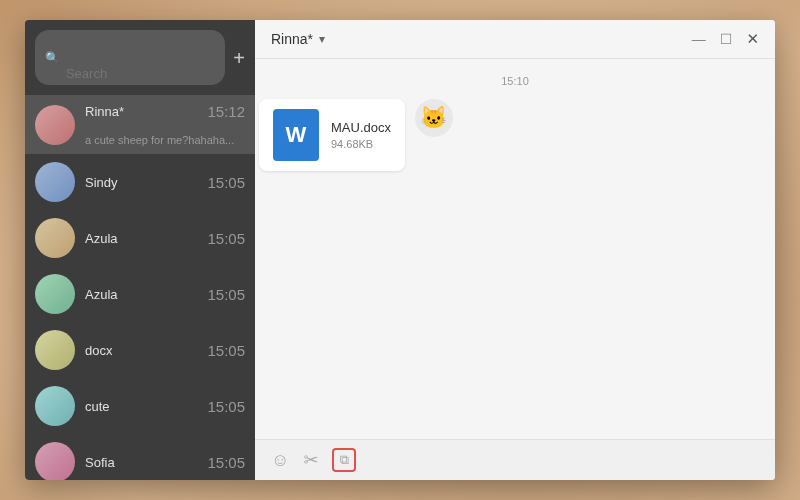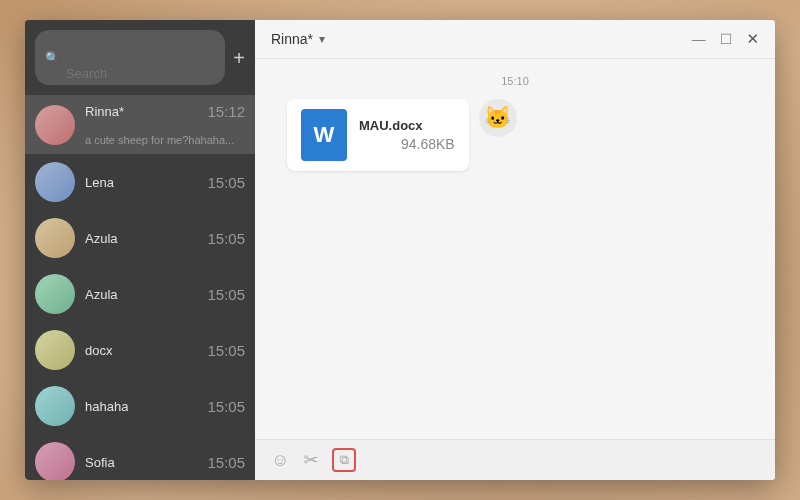--- a/index.html
+++ b/index.html
@@ -200,21 +200,21 @@
       border: none;
     }
 
     .win-close {
       color: #555;
       font-size: 15px;
     }
 
     .chat-messages {
       flex: 1;
-      padding: 16px 32px;
+      padding: 16px 4px;
       overflow-y: auto;
     }
 
     .time-label {
       text-align: center;
       color: #999;
       font-size: 11px;
       margin-bottom: 12px;
     }
 
@@ -247,28 +247,27 @@
       justify-content: center;
       color: white;
       font-size: 22px;
       font-weight: bold;
       flex-shrink: 0;
     }
 
     .file-info .file-name {
       font-size: 13px;
       color: #333;
-      font-weight: 700;
+      font-weight: 400;
     }
 
     .file-info .file-size {
-      font-size: 14px;
+      font-size: 11px;
       color: #888;
       margin-top: 3px;
-      margin-left: 42px;
     }
 
     .chat-input-bar {
       display: flex;
       align-items: center;
       padding: 8px 16px;
       background: #f0f0f0;
       border-top: 1px solid #e0e0e0;
       gap: 14px;
     }
@@ -338,21 +337,21 @@
           <span class="contact-name">Rinna*</span>
           <span class="contact-time">15:12</span>
         </div>
         <div class="contact-preview">a cute sheep for me?hahaha...</div>
       </div>
     </div>
         <div class="contact-item">
       <div class="avatar av-sindy"></div>
       <div class="contact-info">
         <div class="contact-name-row">
-          <span class="contact-name">Lena</span>
+          <span class="contact-name">Sindy</span>
           <span class="contact-time">15:05</span>
         </div>
 
       </div>
     </div>
         <div class="contact-item">
       <div class="avatar av-azula"></div>
       <div class="contact-info">
         <div class="contact-name-row">
           <span class="contact-name">Azula</span>
@@ -378,21 +377,21 @@
           <span class="contact-name">docx</span>
           <span class="contact-time">15:05</span>
         </div>
 
       </div>
     </div>
         <div class="contact-item">
       <div class="avatar av-joyce"></div>
       <div class="contact-info">
         <div class="contact-name-row">
-          <span class="contact-name">hahaha</span>
+          <span class="contact-name">cute</span>
           <span class="contact-time">15:05</span>
         </div>
 
       </div>
     </div>
         <div class="contact-item">
       <div class="avatar av-sofia"></div>
       <div class="contact-info">
         <div class="contact-name-row">
           <span class="contact-name">Sofia</span>

